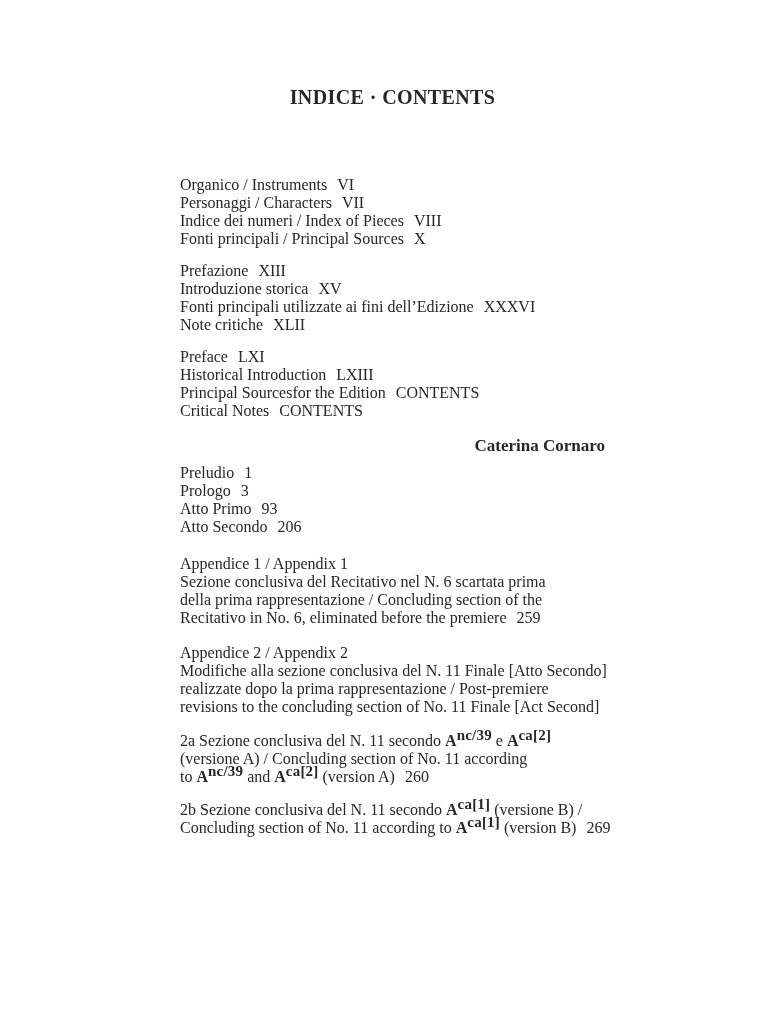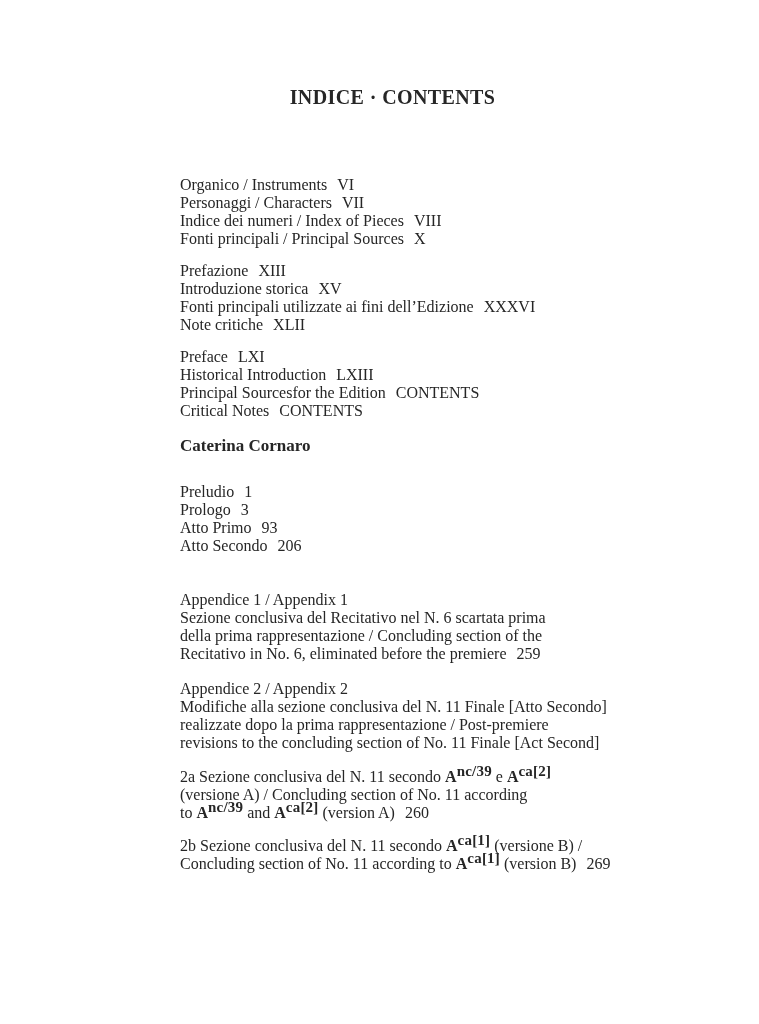--- a/index.html
+++ b/index.html
@@ -31,29 +31,29 @@
   }
   .toc {
     position: absolute;
     top: 176px;
     left: 180px;
     width: 425px;
     font-size: 16px;
     line-height: 18px;
   }
   .block { margin-bottom: 14px; }
-  .block-4 { margin-bottom: 36px; }
+  .block-4 { margin-bottom: 19px; }
   .block-5 { margin-bottom: 17px; }
   .block-6 { margin-bottom: 16px; }
   .block-7 { margin-bottom: 15px; }
   .block-8 { margin-bottom: 0; }
   .heading {
     margin-top: 16px;
-    margin-bottom: 28px;
-    text-align: left;
+    margin-bottom: 9px;
+    text-align: right;
     font-weight: bold;
     font-size: 17px;
     line-height: 19px;
   }
   .row {
     display: flex;
     align-items: baseline;
     white-space: nowrap;
   }
   .row .label { white-space: pre; }

